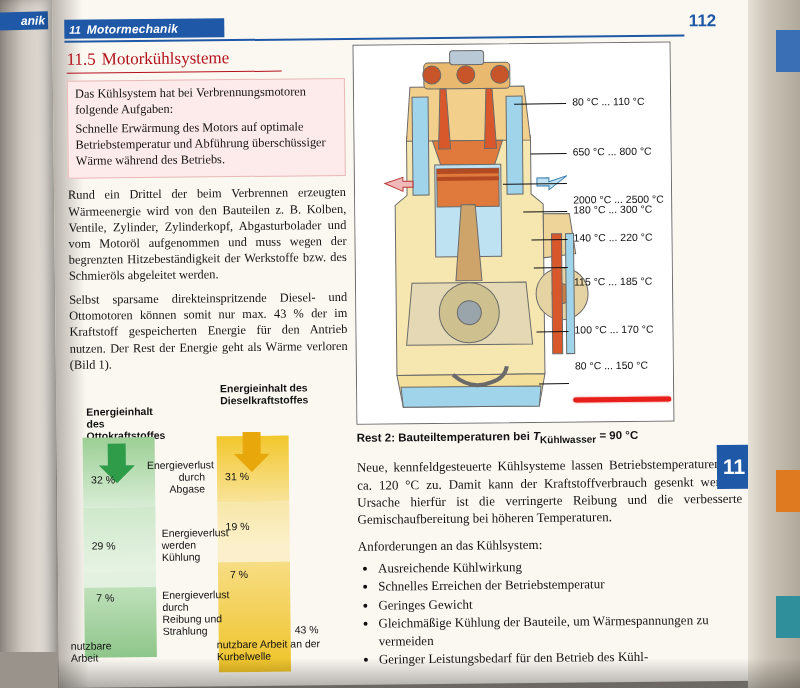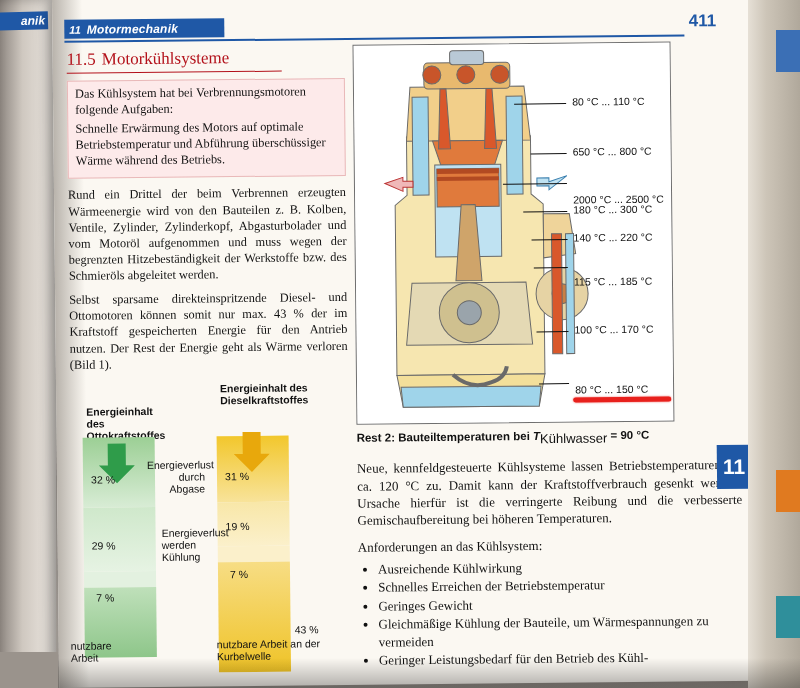--- a/index.html
+++ b/index.html
@@ -103,21 +103,21 @@
 
   
   .col-right{position:absolute;left:300px;top:48px;width:385px;}
   .figure-box{
     position:relative;width:316px;height:378px;border:1px solid #6f6f6f;background:#ffffff;
     overflow:hidden;
   }
   .fig-caption{
     margin-top:7px;font-family:"Liberation Sans",sans-serif;font-size:11.5px;font-weight:bold;color:#111;
   }
-  .fig-caption .sub{font-size:13px;vertical-align:sub;font-weight:normal;}
+  .fig-caption .sub{font-size:10px;vertical-align:sub;font-weight:bold;}
   .fig-caption .ital{font-style:italic;}
 
   .temp-list{position:absolute;left:218px;top:40px;width:120px;}
   .temp-item{
     font-family:"Liberation Sans",sans-serif;font-size:10.5px;color:#111;
     position:absolute;white-space:nowrap;
   }
 
   .redline{
     position:absolute;height:5px;background:#e8201c;border-radius:3px;
@@ -158,21 +158,21 @@
 
 <div class="page">
   <div class="page-inner">
     <div class="gutter"></div>
 
     <div class="run-head">
       <span class="rh-mark">11</span>
       <span class="rh-text">Motormechanik</span>
     </div>
     <div class="head-rule"></div>
-    <div class="page-number">411</div>
+    <div class="page-number">112</div>
 
     <div class="col-left">
       <div class="sec-title">
         <span class="num">11.5</span><span>Motorkühlsysteme</span>
       </div>
       <div class="sec-underline"></div>
 
       <div class="callout">
         <p>Das Kühlsystem hat bei Verbrennungsmotoren folgende Aufgaben:</p>
         <p>Schnelle Erwärmung des Motors auf optimale Betriebstemperatur und Abführung überschüssiger Wärme während des Betriebs.</p>
@@ -211,20 +211,21 @@
       <svg class="arrow-down" style="left:165px;top:42px;" width="36" height="42" viewBox="0 0 36 42">
         <polygon points="9,0 27,0 27,22 36,22 18,40 0,22 9,22" fill="#e8a80c"></polygon>
       </svg>
       <div class="pct" style="left:156px;top:80px;">31 %</div>
       <div class="pct" style="left:156px;top:130px;">19 %</div>
       <div class="pct" style="left:160px;top:178px;">7 %</div>
       <div class="pct" style="left:224px;top:234px;">43 %</div>
 
       <div class="chart-note" style="left:78px;top:68px;width:58px;text-align:right;">Energieverlust durch Abgase</div>
       <div class="chart-note" style="left:92px;top:136px;width:58px;">Energieverlust werden Kühlung</div>
+      <div class="chart-note" style="left:92px;top:198px;width:60px;">Energieverlust durch Reibung und Strahlung</div>
 
       <div class="chart-note" style="left:0px;top:248px;width:60px;">nutzbare Arbeit</div>
       <div class="chart-note" style="left:146px;top:248px;width:110px;">nutzbare Arbeit an der Kurbelwelle</div>
     </div>
 
     <div class="col-right">
 
       <div class="figure-box">
         <svg width="316" height="378" viewBox="0 0 316 378">
           <rect x="0" y="0" width="316" height="378" fill="#ffffff"></rect>
@@ -284,21 +285,21 @@
         </svg>
 
         <div class="temp-list">
           <div class="temp-item" style="top:12px;">80 °C ... 110 °C</div>
           <div class="temp-item" style="top:62px;">650 °C ... 800 °C</div>
           <div class="temp-item" style="top:92px;margin-top:18px;">2000 °C ... 2500 °C</div>
           <div class="temp-item" style="top:120px;">180 °C ... 300 °C</div>
           <div class="temp-item" style="top:148px;">140 °C ... 220 °C</div>
           <div class="temp-item" style="top:192px;">115 °C ... 185 °C</div>
           <div class="temp-item" style="top:240px;">100 °C ... 170 °C</div>
-          <div class="temp-item" style="top:300px;">80 °C ... 150 °C</div>
+          <div class="temp-item" style="top:276px;">80 °C ... 150 °C</div>
         </div>
 
         <div class="redline" style="left:216px;top:354px;width:98px;"></div>
       </div>
 
       <div class="fig-caption">
         <span>Rest  2:</span>
         <span>Bauteiltemperaturen bei</span>
         <span class="ital">T</span><span class="sub">Kühlwasser</span>
         <span>= 90 °C</span>

